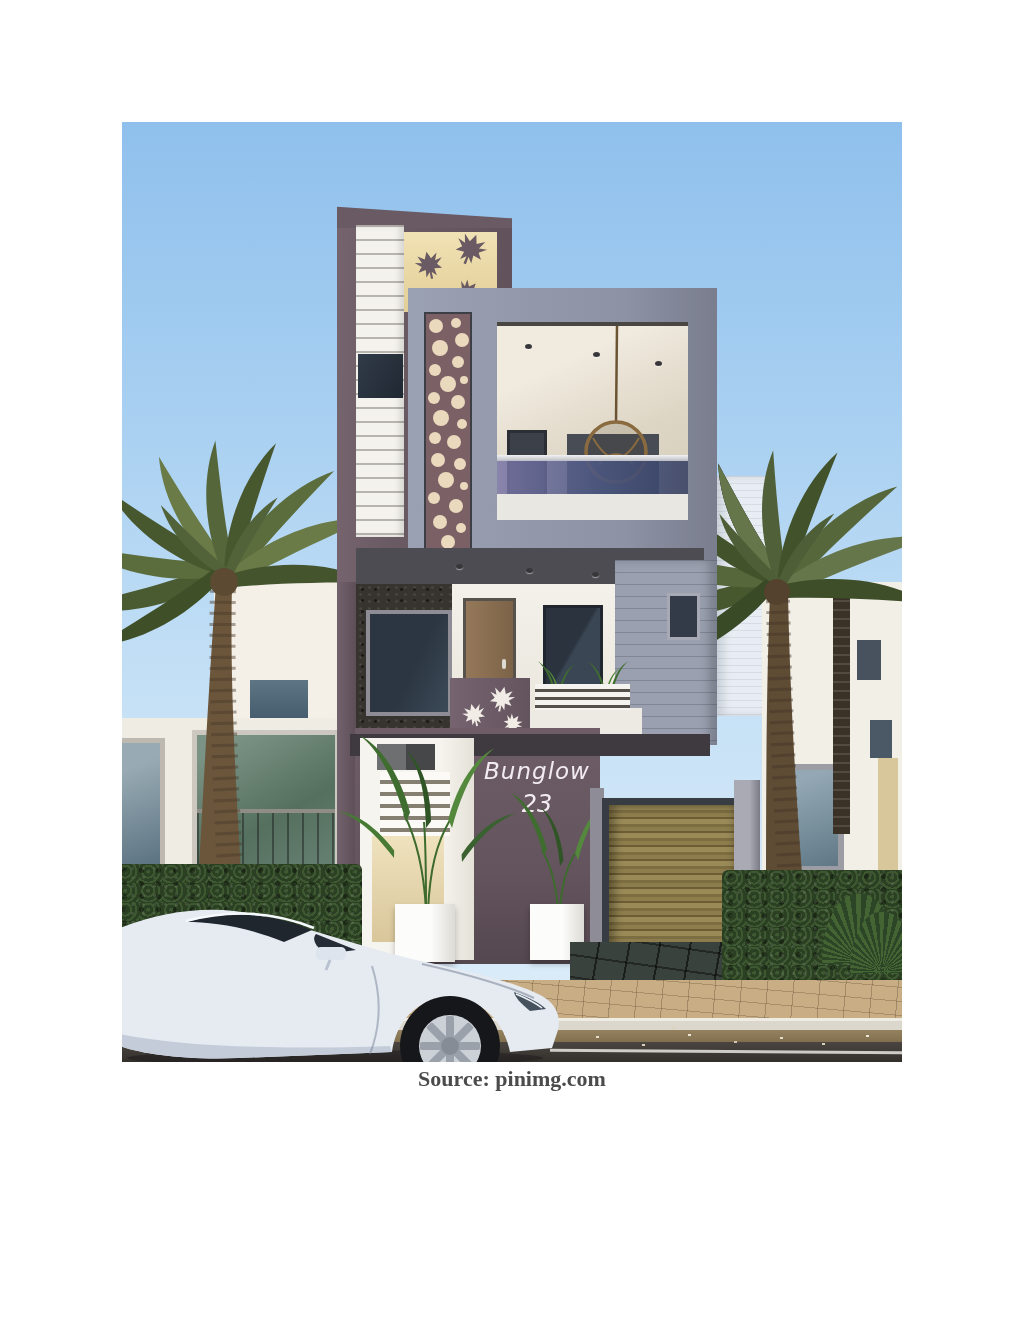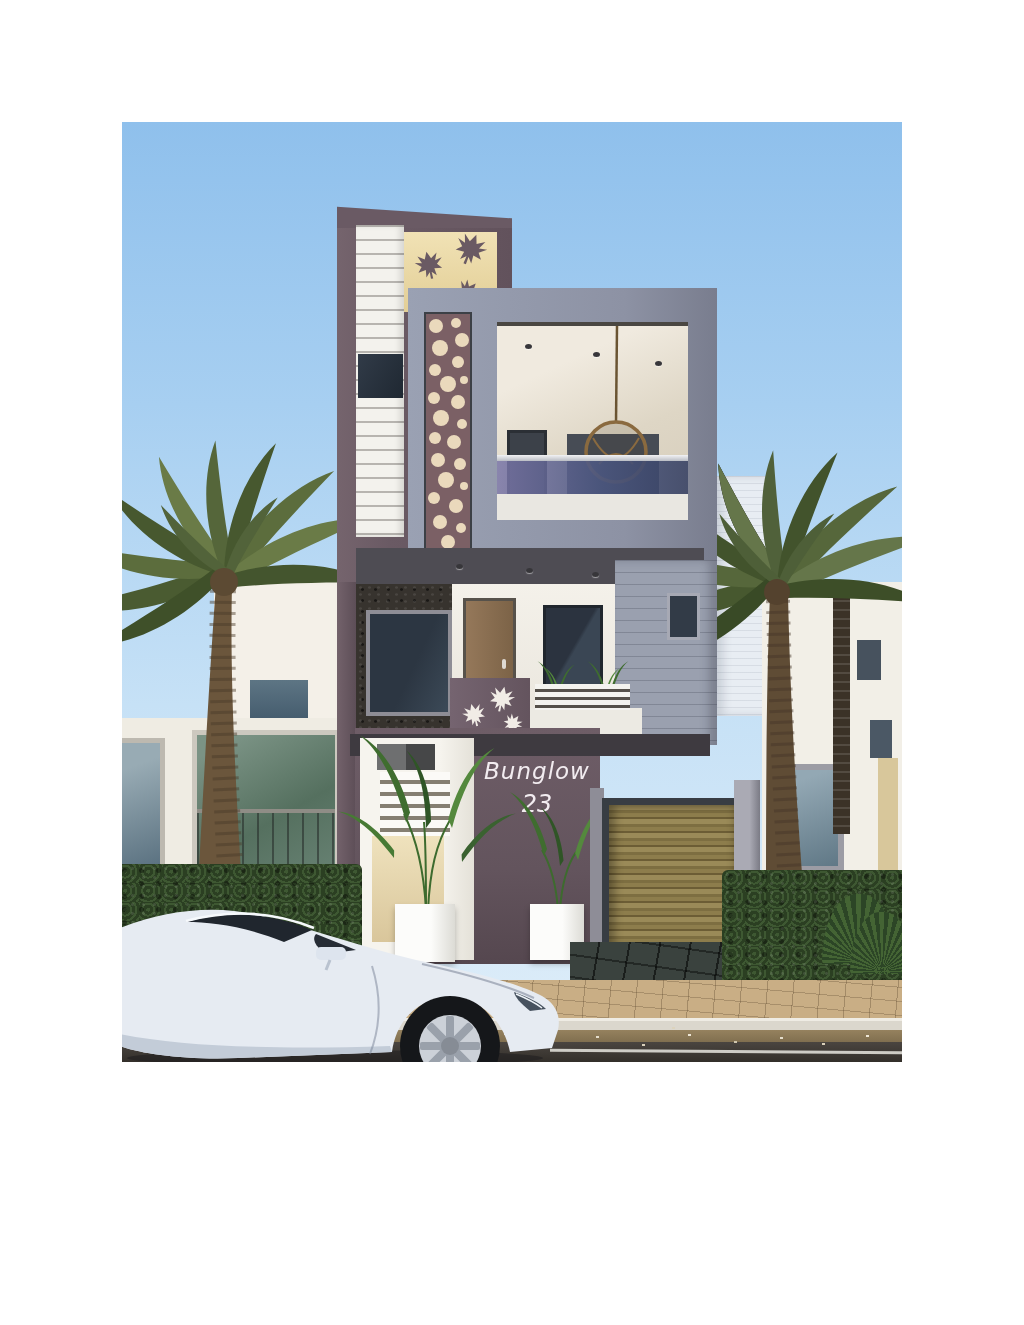--- a/index.html
+++ b/index.html
@@ -360,13 +360,14 @@
         <rect x="-4" y="-30" width="8" height="24" rx="2" transform="rotate(135)"></rect>
         <rect x="-4" y="-30" width="8" height="24" rx="2" transform="rotate(180)"></rect>
         <rect x="-4" y="-30" width="8" height="24" rx="2" transform="rotate(225)"></rect>
         <rect x="-4" y="-30" width="8" height="24" rx="2" transform="rotate(270)"></rect>
         <rect x="-4" y="-30" width="8" height="24" rx="2" transform="rotate(315)"></rect>
       </g>
       <circle cx="330" cy="152" r="9" fill="#868c95"></circle>
     </svg>
   </div>
 
+  <div class="abs caption">Source: pinimg.com</div>
 </div>
 
 </body></html>

